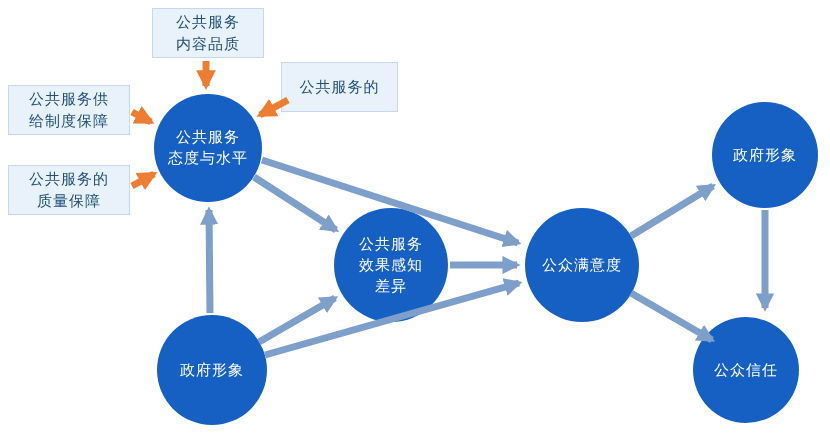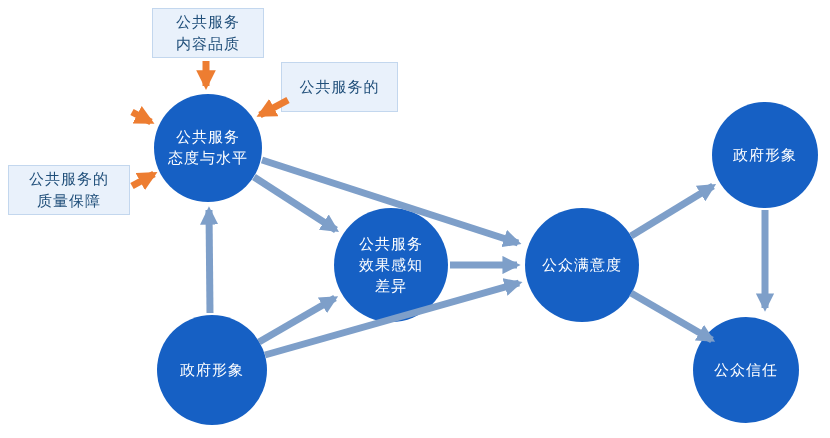--- a/index.html
+++ b/index.html
@@ -21,20 +21,24 @@
   .arrows{position:absolute;left:0;top:0;pointer-events:none;}
 </style>
 </head>
 <body>
 
 <div class="canvas">
 
   <div class="box" style="left:152px;top:8px;width:112px;height:50px;">
     <span>公共服务</span>
     <span>内容品质</span>
+  </div>
+  <div class="box" style="left:8px;top:85px;width:122px;height:50px;">
+    <span>公共服务供</span>
+    <span>给制度保障</span>
   </div>
   <div class="box" style="left:8px;top:165px;width:122px;height:50px;">
     <span>公共服务的</span>
     <span>质量保障</span>
   </div>
   <div class="box" style="left:281px;top:62px;width:117px;height:50px;">
     <span>公共服务的</span>
   </div>
 
   <div class="node" style="left:154px;top:94px;width:108px;height:108px;">

